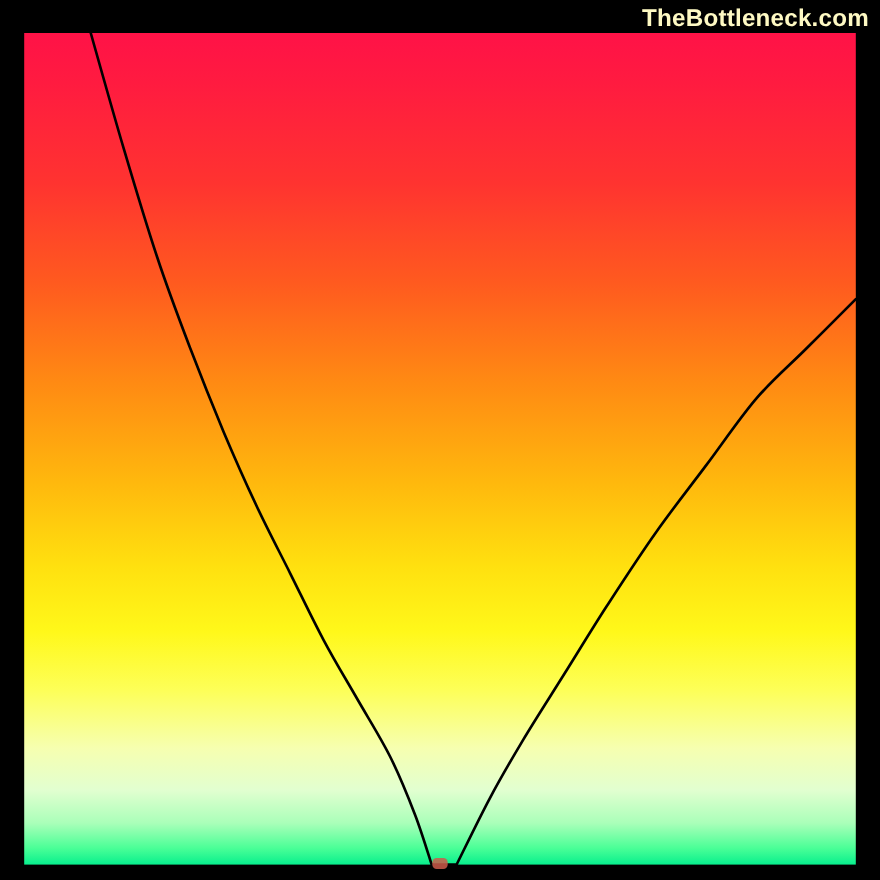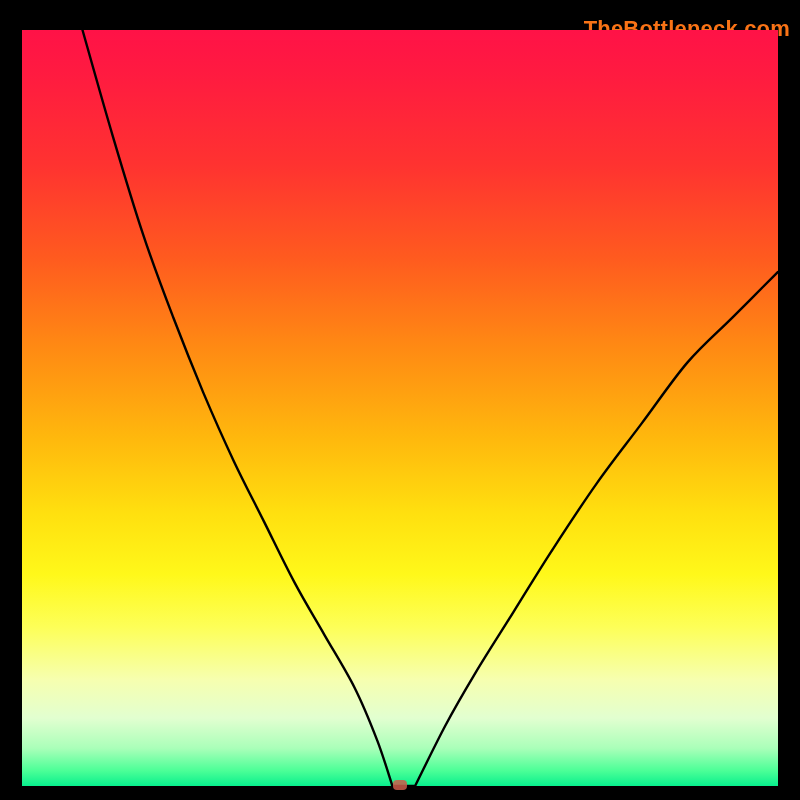--- a/index.html
+++ b/index.html
@@ -14,26 +14,25 @@
   .frame {
     position: relative;
     width: 800px;
     height: 800px;
     background: #000;
   }
   .watermark {
     position: absolute;
     top: 4px;
     right: 10px;
-    color: #f97316;
+    color: #fef9c3;
     font-size: 22px;
     font-weight: 600;
     letter-spacing: 0.2px;
     font-family: Arial, Helvetica, sans-serif;
-    margin-top: 12px;
   }
   .plot-area {
     position: absolute;
     left: 22px;
     top: 30px;
     width: 756px;
     height: 756px;
     
     background: linear-gradient(
       to bottom,

